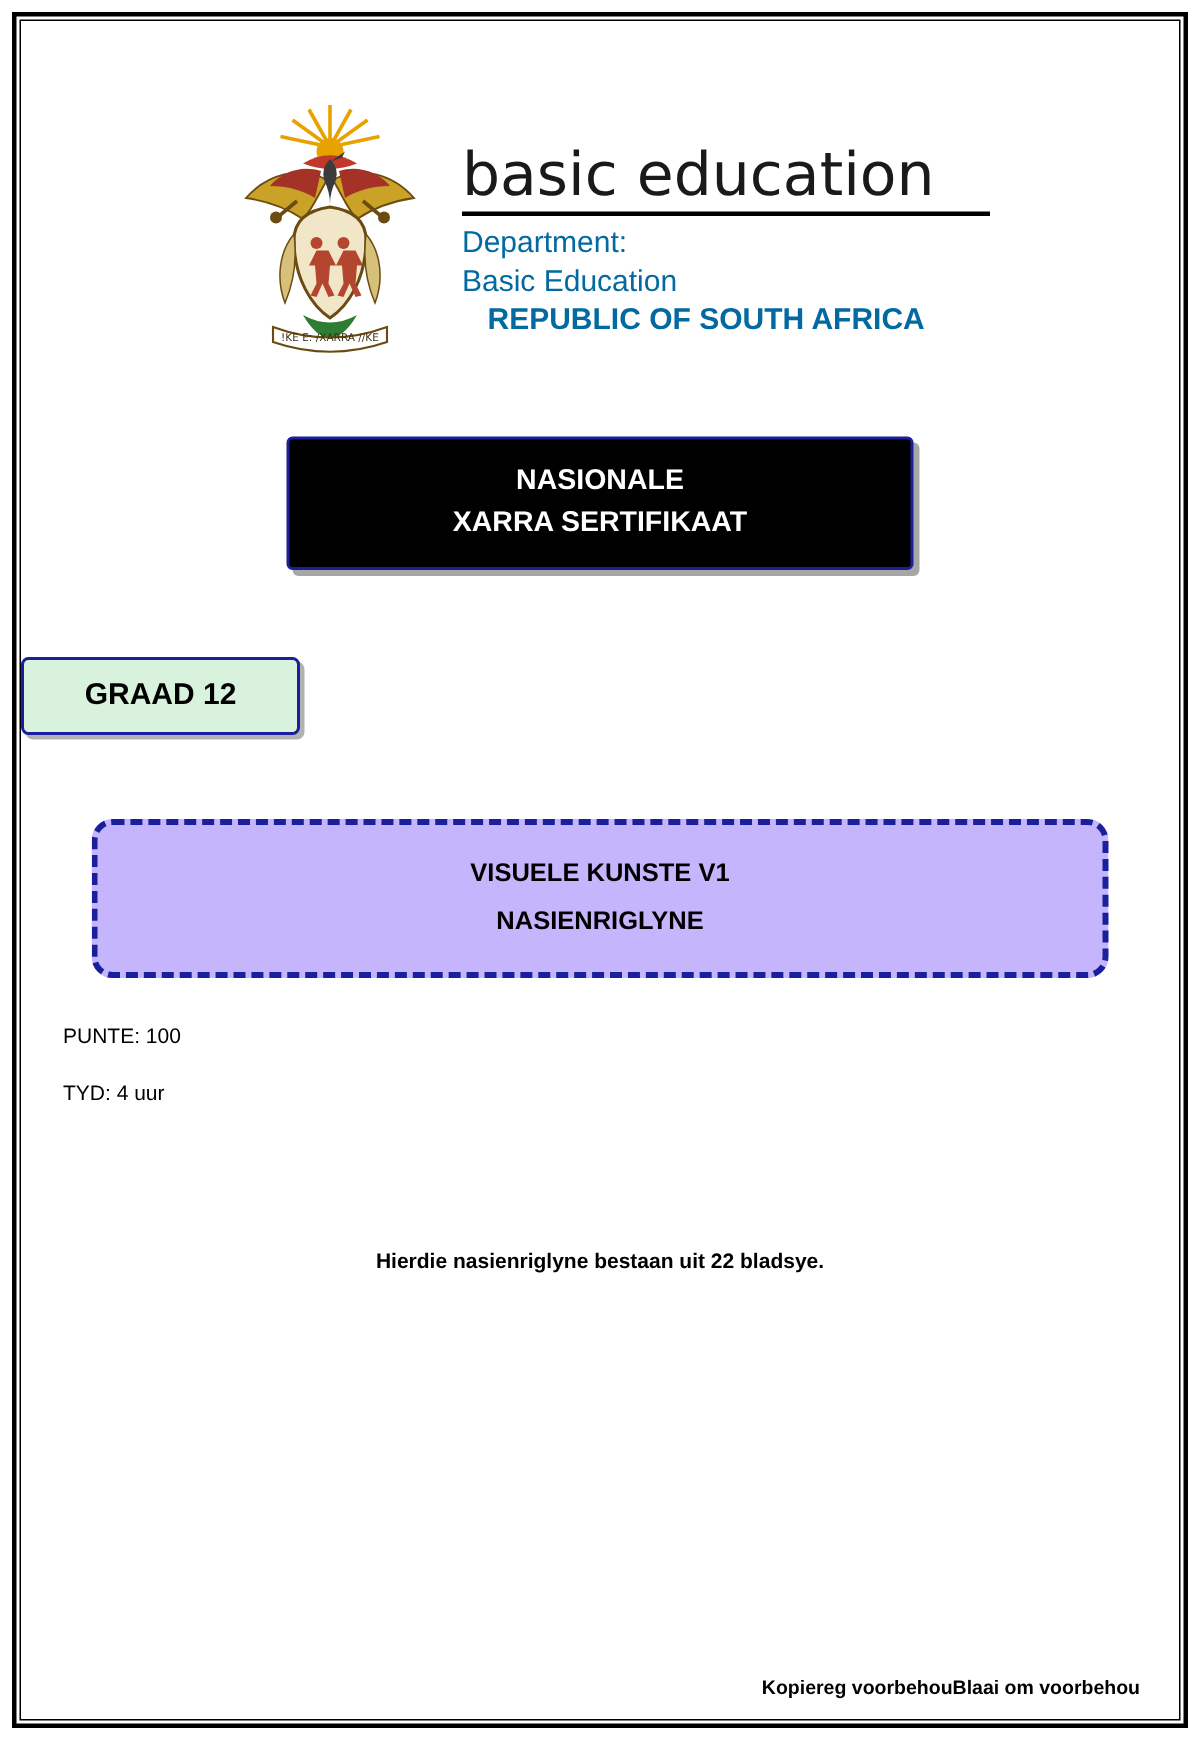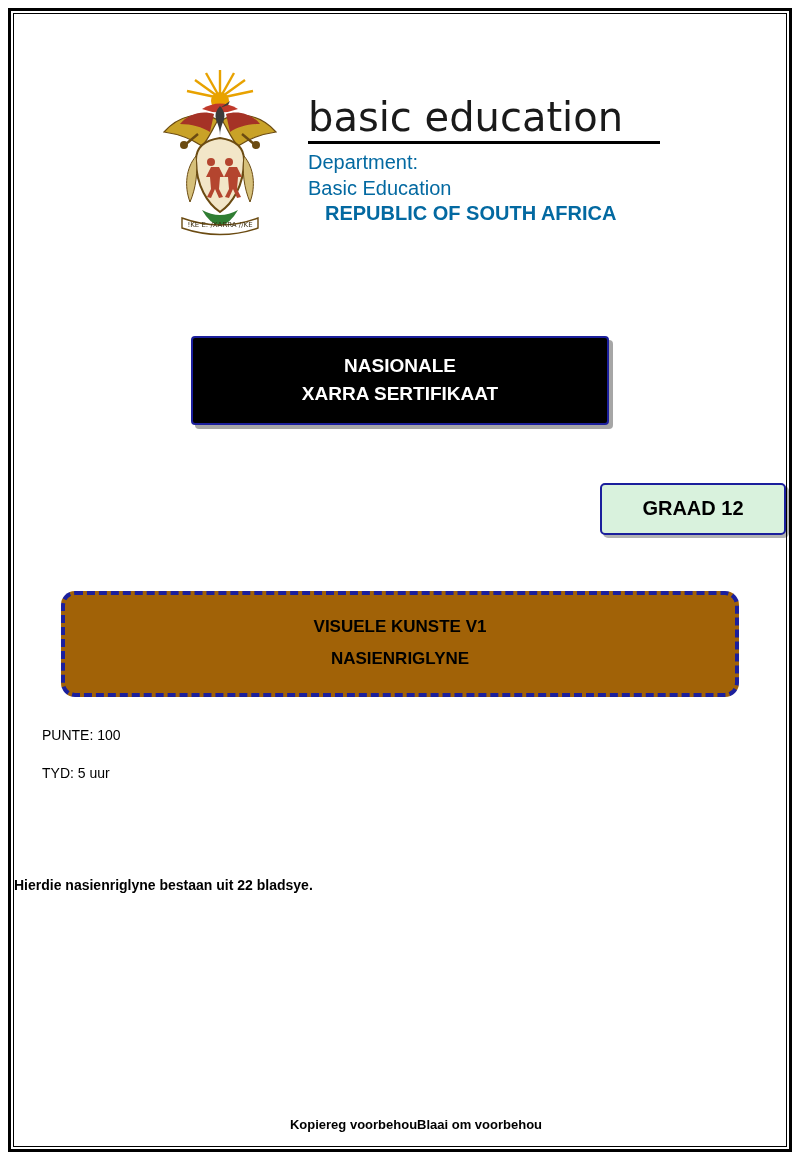--- a/index.html
+++ b/index.html
@@ -91,41 +91,41 @@
   }
   .dept-line.bold {
     font-weight: bold;
     margin-left: 17px;
   }
 
   
   .banner-wrap {
     display: flex;
     justify-content: center;
-    margin-top: 96px;
+    margin-top: 51px;
   }
   .banner {
     width: 418px;
     background: #000000;
     border: 2px solid #1b1f9c;
     border-radius: 4px;
     box-shadow: 4px 4px 0 rgba(0,0,0,0.35);
     color: #ffffff;
     text-align: center;
     font-weight: bold;
     font-size: 19px;
     line-height: 1.45;
     padding: 14px 10px 16px 10px;
     box-sizing: border-box;
   }
 
   
   .grade-wrap {
     display: flex;
-    justify-content: flex-end;
+    justify-content: flex-start;
     margin-top: 58px;
   }
   .grade-box {
     width: 186px;
     background: #d9f2dd;
     border: 2px solid #1b1f9c;
     border-radius: 5px;
     box-shadow: 3px 3px 0 rgba(0,0,0,0.3);
     text-align: center;
     font-weight: bold;
@@ -135,21 +135,21 @@
   }
 
   
   .subject-wrap {
     display: flex;
     justify-content: center;
     margin-top: 56px;
   }
   .subject-box {
     width: 678px;
-    background: #a16207;
+    background: #c4b5fd;
     border: 4px dashed #1b1f9c;
     border-radius: 14px;
     text-align: center;
     padding: 20px 10px 22px 10px;
     box-sizing: border-box;
   }
   .subject-line {
     font-weight: bold;
     font-size: 17px;
     margin: 11px 0 12px 0;
@@ -164,32 +164,33 @@
   }
   .meta-line {
     font-weight: normal;
     font-size: 14px;
     margin-bottom: 22px;
   }
 
   
   .pages-note {
     margin-top: 96px;
+    text-align: center;
     font-weight: bold;
     font-size: 14px;
   }
 
   
   .footer {
     position: absolute;
     left: 26px;
     right: 26px;
     bottom: 14px;
     display: flex;
-    justify-content: center;
+    justify-content: flex-end;
     font-size: 13px;
     font-weight: bold;
     padding-left: 32px;
   }
 </style>
 </head>
 <body>
 
 <div class="page">
   <div class="frame-outer"></div>
@@ -268,21 +269,21 @@
 
     <div class="subject-wrap">
       <div class="subject-box">
         <div class="subject-line">VISUELE KUNSTE V1</div>
         <div class="subject-line">NASIENRIGLYNE</div>
       </div>
     </div>
 
     <div class="meta">
       <div class="meta-line">PUNTE: 100</div>
-      <div class="meta-line">TYD: 5 uur</div>
+      <div class="meta-line">TYD: 4 uur</div>
     </div>
 
     <div class="pages-note">Hierdie nasienriglyne bestaan uit 22 bladsye.</div>
 
     <div class="footer">
       <div>Kopiereg voorbehou</div>
       <div>Blaai om voorbehou</div>
     </div>
 
   </div>

